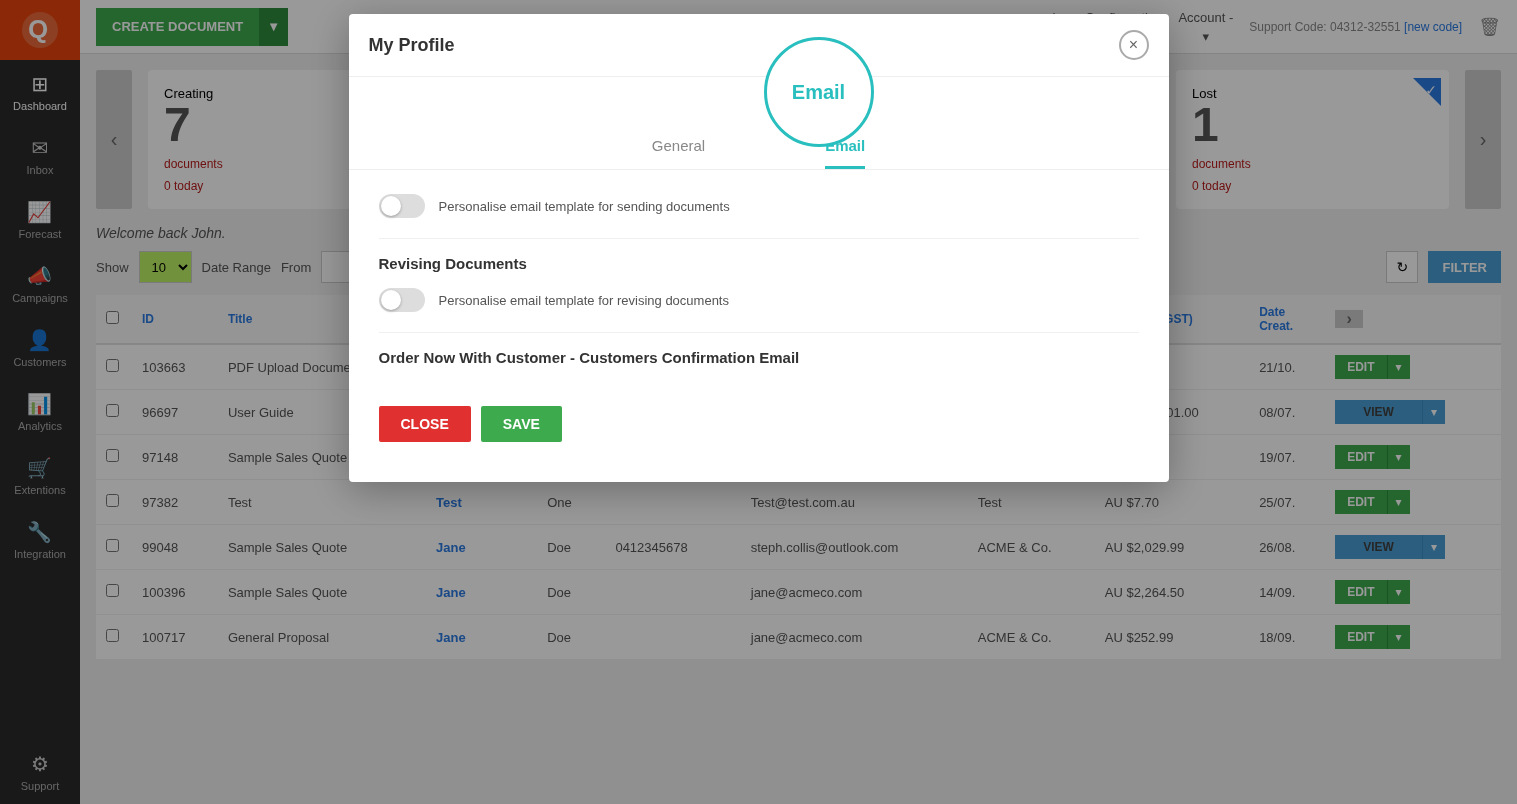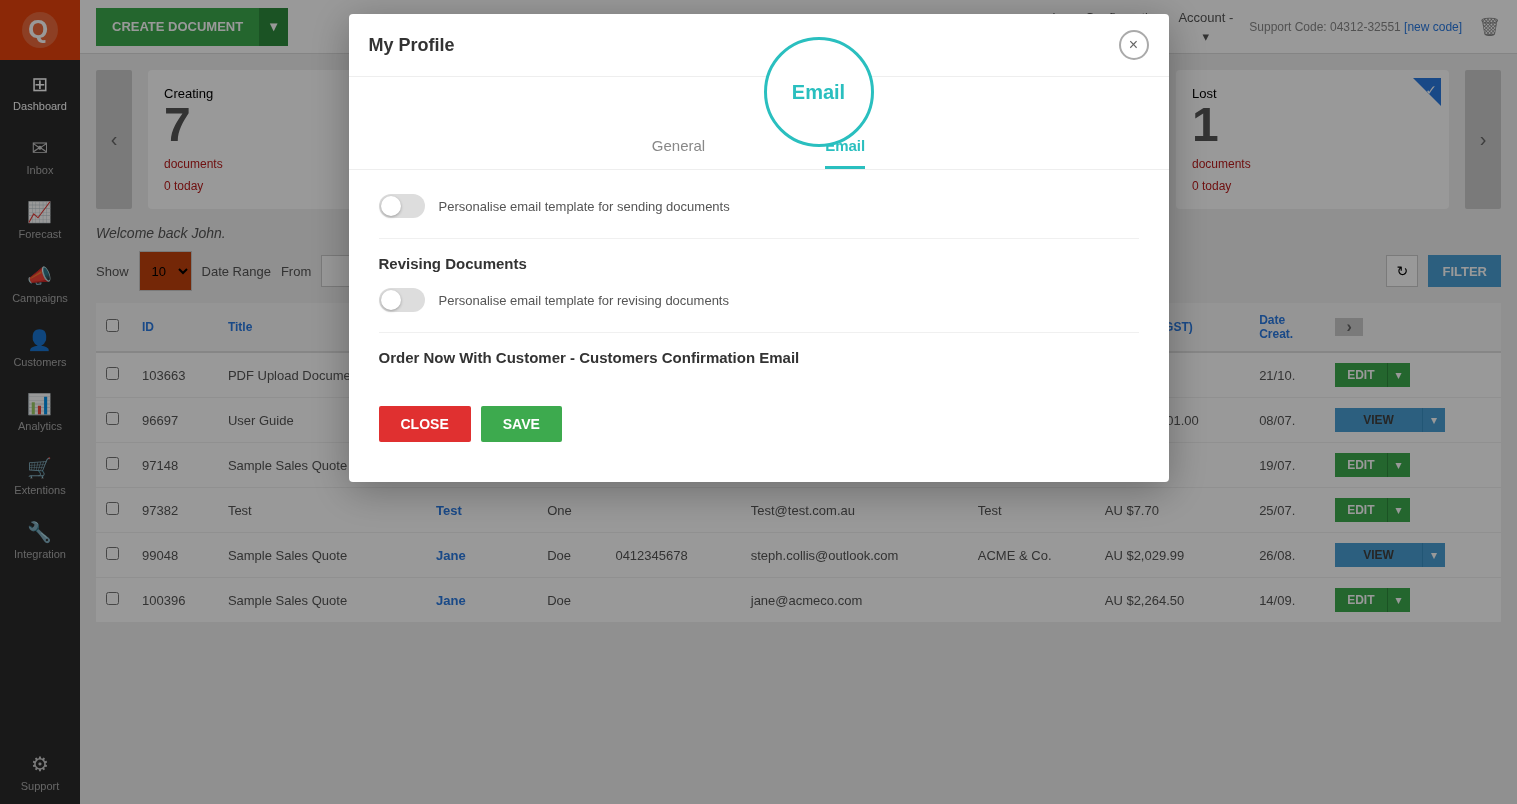--- a/index.html
+++ b/index.html
@@ -74,21 +74,21 @@
       position: absolute; top: 8px; right: 8px; width: 28px; height: 28px;
       background: #2a7ae2; clip-path: polygon(0 0, 100% 0, 100% 100%);
     }
 
     
     .filter-bar {
       display: flex; align-items: center; gap: 10px; margin-bottom: 12px; background: #f0f0f0;
     }
     .filter-label { font-size: 13px; color: #555; }
     .filter-select {
-      border: 1px solid #ccc; background: #c2410c; padding: 5px 8px; font-size: 13px; height: 40px;
+      border: 1px solid #ccc; background: #bef264; padding: 5px 8px; font-size: 13px; height: 32px;
     }
     .filter-input {
       border: 1px solid #ccc; background: #fff; padding: 5px 8px; font-size: 13px; height: 32px; width: 120px;
     }
     .filter-btn-blue {
       background: #4a9fd4; color: #fff; border: none; padding: 5px 14px; font-size: 13px; cursor: pointer; height: 32px;
       font-weight: bold;
     }
     .refresh-btn {
       background: #fff; border: 1px solid #ccc; width: 32px; height: 32px;
@@ -409,20 +409,38 @@
       <td></td>
       <td>AU $2,264.50</td>
       <td>14/09.</td>
       <td>
         <div class="btn-group">
           <button class="edit-btn">EDIT</button>
           <button class="dropdown-arrow-btn">▾</button>
         </div>
       </td>
     </tr>
+          <tr>
+      <td class="check-col"><input type="checkbox" style=""></td>
+      <td>100717</td>
+      <td>General Proposal</td>
+      <td style="color:#2a7ae2;font-weight:bold;">Jane</td>
+      <td>Doe</td>
+      <td></td>
+      <td>jane@acmeco.com</td>
+      <td>ACME &amp; Co.</td>
+      <td>AU $252.99</td>
+      <td>18/09.</td>
+      <td>
+        <div class="btn-group">
+          <button class="edit-btn">EDIT</button>
+          <button class="dropdown-arrow-btn">▾</button>
+        </div>
+      </td>
+    </tr>
         </tbody>
     </table>
   </div>
 </div>
 
 <div class="overlay"></div>
 
 <div class="modal">
   <div class="modal-header">
     <span class="modal-title">My Profile</span>

